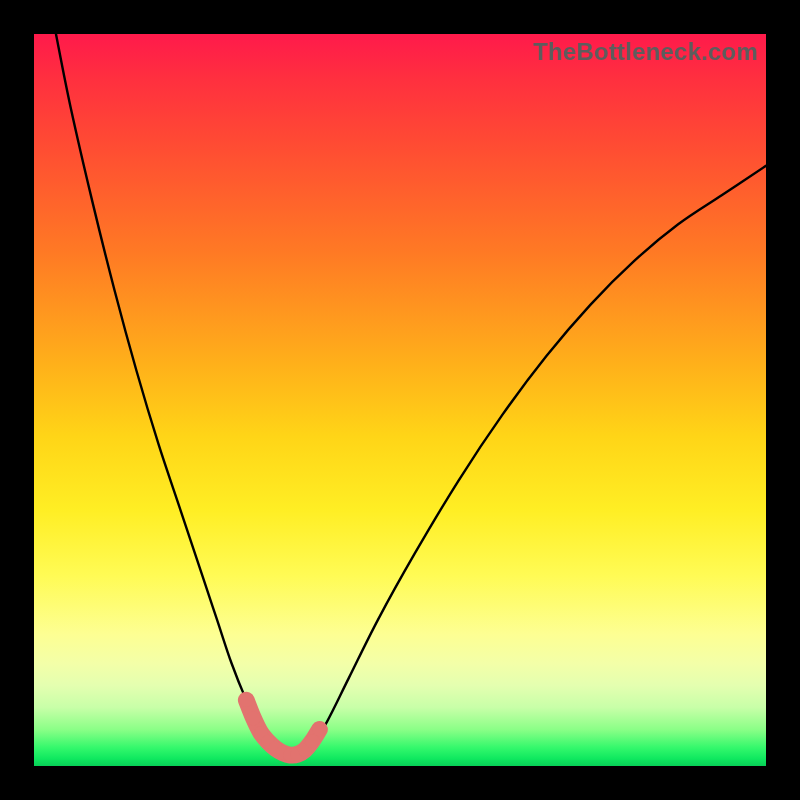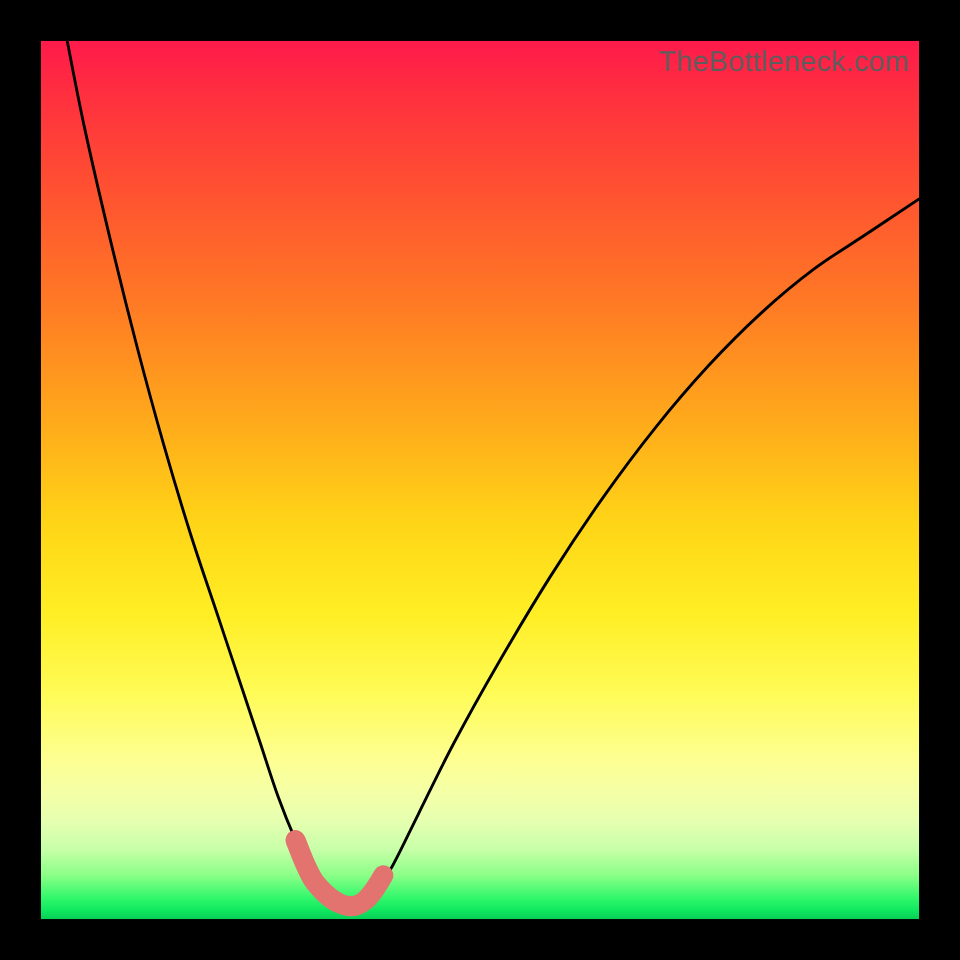--- a/index.html
+++ b/index.html
@@ -45,21 +45,21 @@
       #34f86c 97.5%,
       #0fe85f 99%,
       #08cf57 100%
     );
   }
   .watermark {
     position: absolute;
     top: 4px;
     right: 8px;
     font-size: 24px;
-    font-weight: 400;
+    font-weight: 700;
     color: #5d5d5d;
     letter-spacing: 0.2px;
     user-select: none;
   }
   svg.curve {
     position: absolute;
     inset: 0;
     width: 100%;
     height: 100%;
   }

